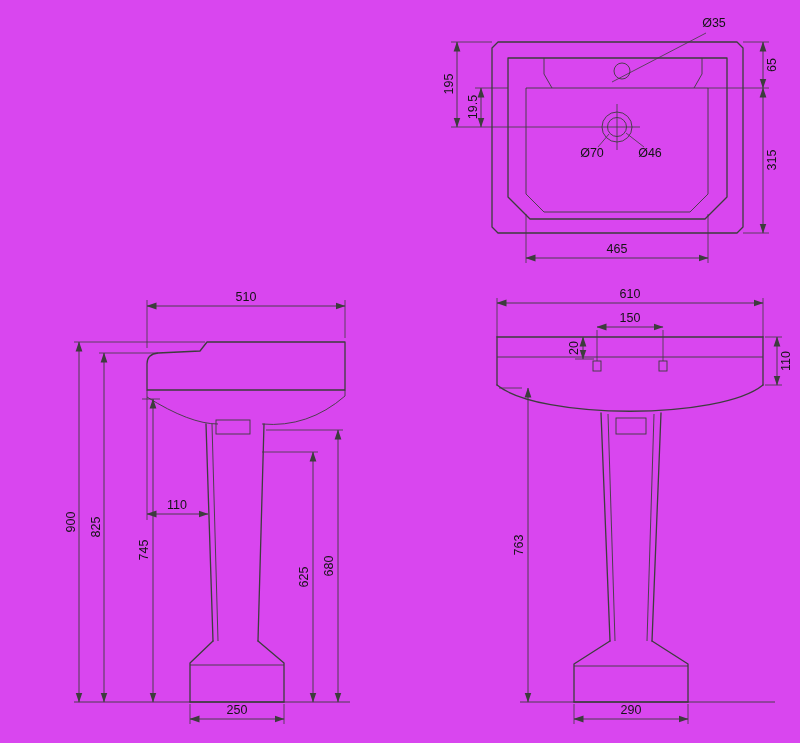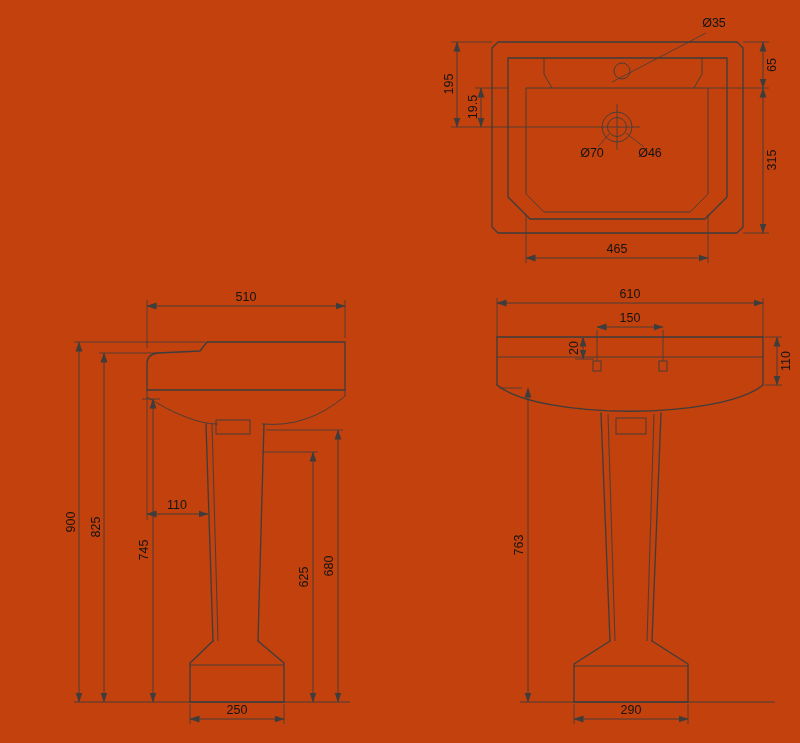--- a/index.html
+++ b/index.html
@@ -1,16 +1,16 @@
 <!DOCTYPE html>
 <html><head>
 <meta charset="utf-8">
 <style>
   html,body{margin:0;padding:0;background:#ffffff;}
-  .page{width:800px;height:743px;background:#c2410c;position:relative;overflow:hidden;}
+  .page{width:800px;height:743px;background:#d946ef;position:relative;overflow:hidden;}
   svg{display:block;}
   .outline{fill:none;stroke:#3d3d3d;stroke-width:1.3;stroke-linejoin:round;stroke-linecap:round;}
   .thin{fill:none;stroke:#3d3d3d;stroke-width:0.9;}
   .ext{fill:none;stroke:#3d3d3d;stroke-width:0.8;}
   .dim{fill:none;stroke:#3d3d3d;stroke-width:0.9;}
   text.dimlabel{font-family:"Liberation Sans",sans-serif;font-size:12.5px;fill:#141414;text-anchor:middle;}
 </style>
 </head>
 <body>
 

